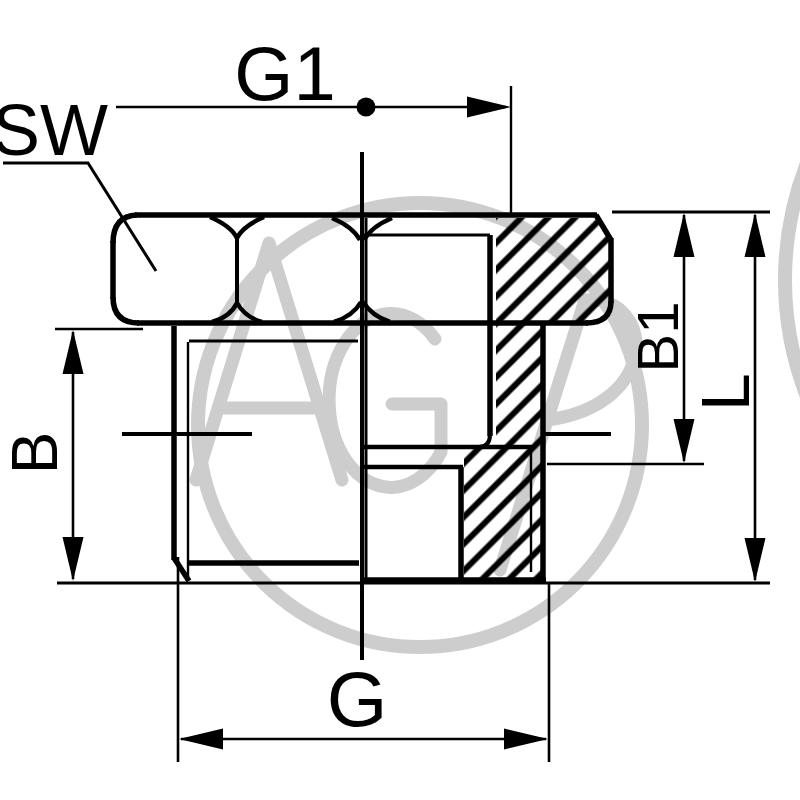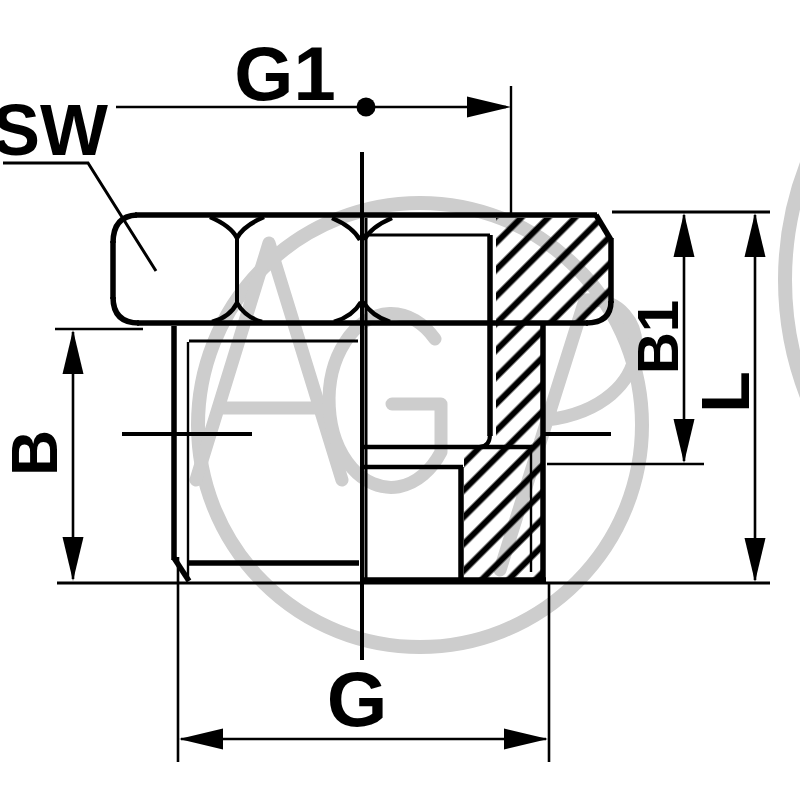--- a/index.html
+++ b/index.html
@@ -1,16 +1,16 @@
 <!DOCTYPE html>
 <html><head>
 <meta charset="utf-8">
 <style>
   html,body{margin:0;padding:0;background:#ffffff;}
-  .stage{position:relative;width:800px;height:800px;background:#fff;overflow:hidden;font-weight:bold;}
+  .stage{position:relative;width:800px;height:800px;background:#fff;overflow:hidden;}
   svg{display:block;}
   .ln{stroke:#000;fill:none;stroke-linecap:butt;}
   .w2{stroke-width:2.4;}
   .w26{stroke-width:2.6;}
   .w3{stroke-width:3;}
   .w4{stroke-width:4;}
   .w45{stroke-width:4.5;}
   .w55{stroke-width:5.5;}
   .ar{fill:#000;stroke:none;}
   .wm{fill:none;stroke-linecap:round;stroke-linejoin:round;}

